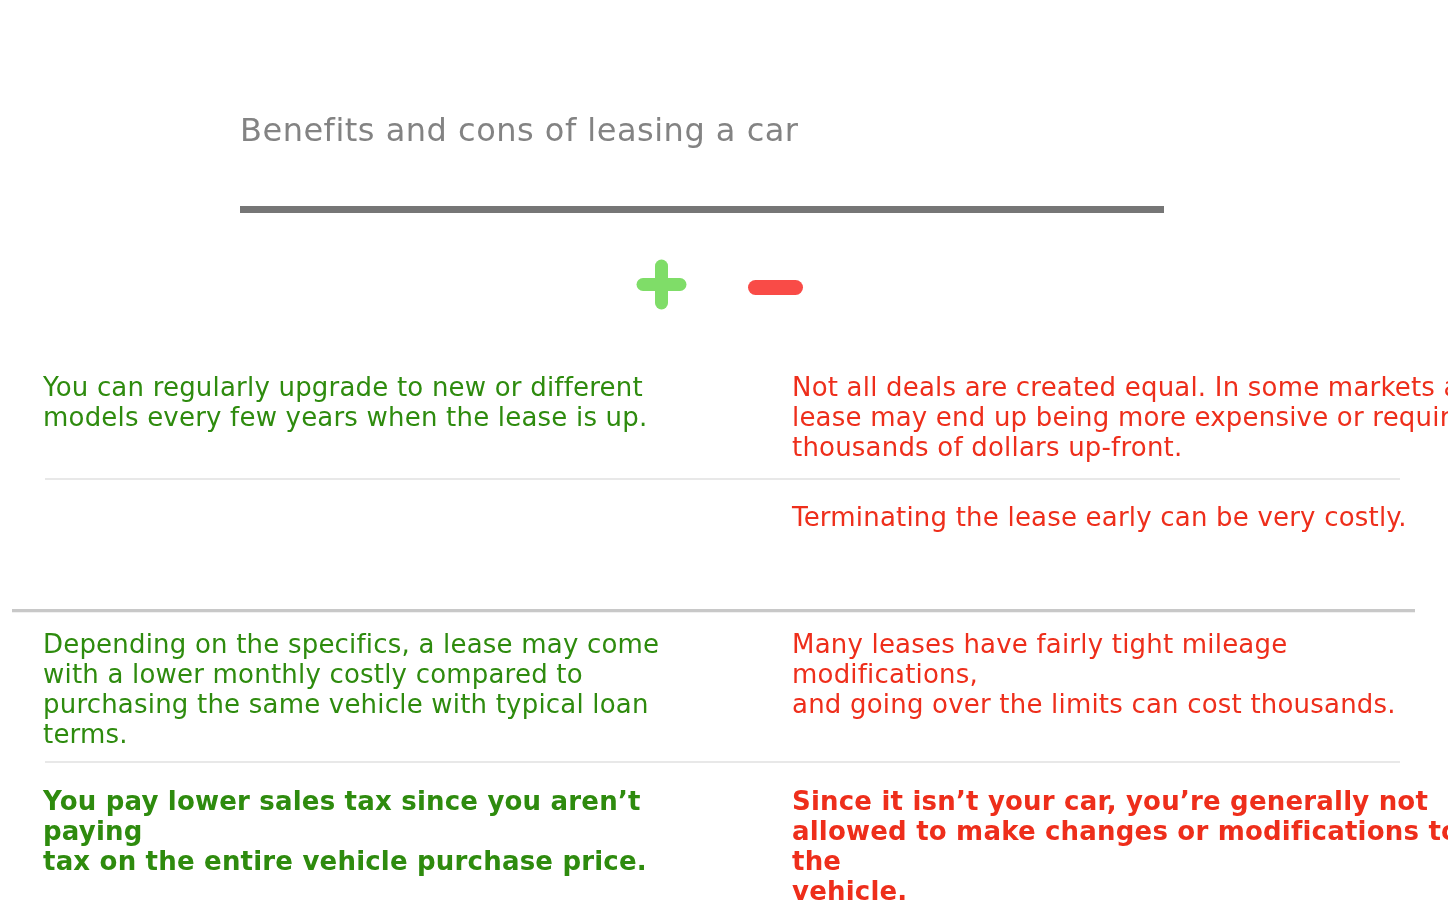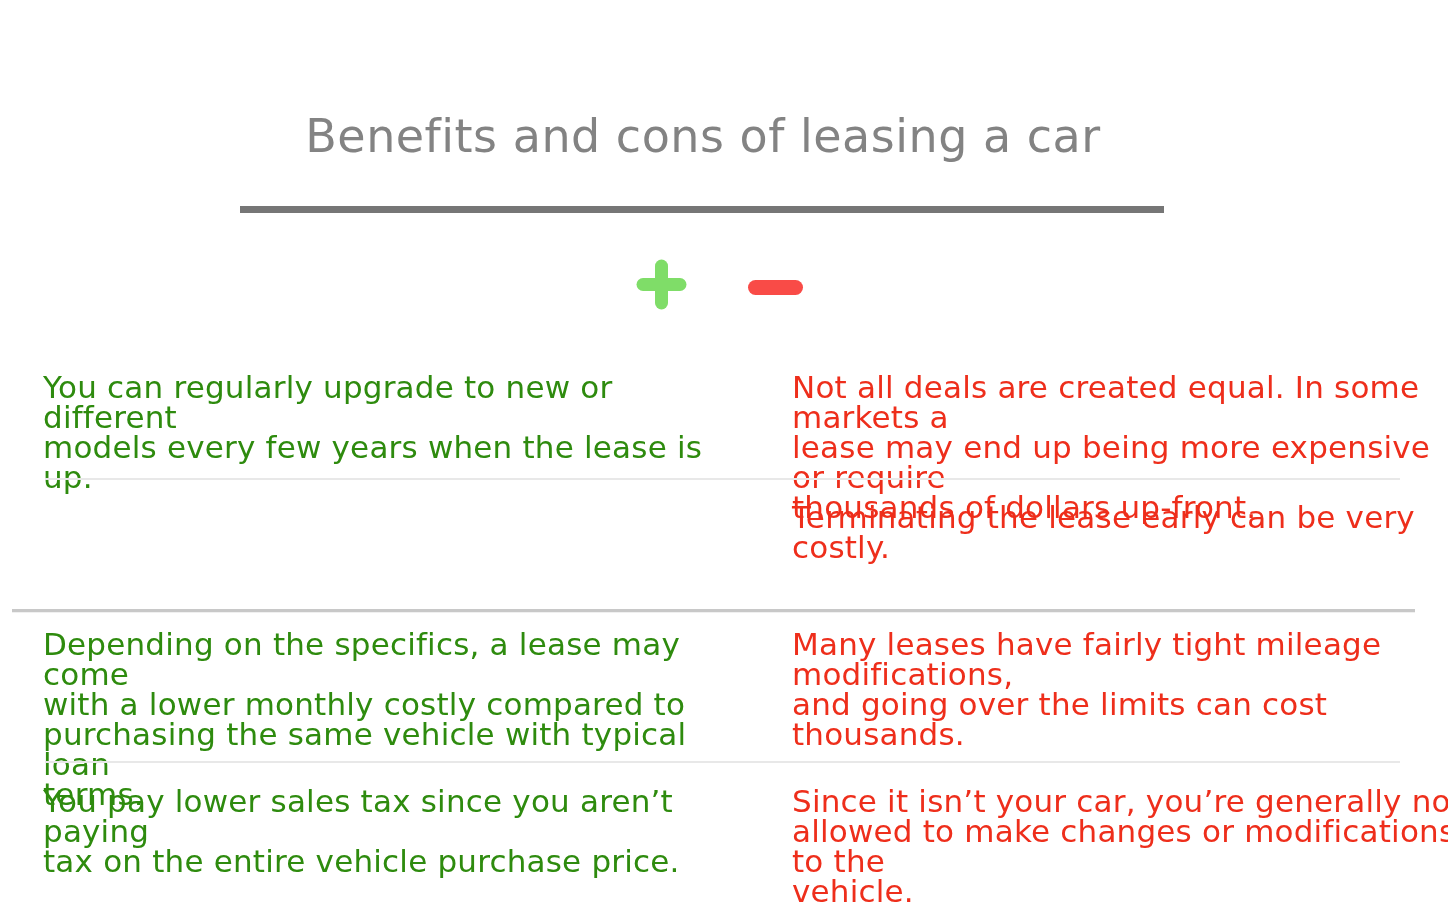--- a/index.html
+++ b/index.html
@@ -17,25 +17,25 @@
   .canvas {
     position: relative;
     width: 1448px;
     height: 923px;
     background: var(--bg);
     overflow: hidden;
     font-family: "DejaVu Sans", "Liberation Sans", sans-serif;
   }
   .title {
     position: absolute;
-    top: 110px;
+    top: 104px;
     left: 240px;
     width: 926px;
-    text-align: center;
-    font-size: 46px;
+    text-align: left;
+    font-size: 32px;
     line-height: 52px;
     font-weight: 400;
     color: var(--title-gray);
     letter-spacing: 0.5px;
   }
   .title-rule {
     position: absolute;
     top: 206px;
     left: 240px;
     width: 924px;
@@ -54,31 +54,31 @@
     position: absolute;
     left: 748px;
     top: 280px;
     width: 55px;
     height: 15px;
     border-radius: 8px;
     background: var(--minus-red);
   }
   .cell {
     position: absolute;
-    font-size: 31px;
+    font-size: 26px;
     line-height: 30px;
     white-space: pre-line;
     letter-spacing: 0.2px;
   }
   .pro { left: 43px;  width: 700px; color: var(--green-text); }
   .con { left: 785px; width: 680px; color: var(--red-text); margin-left: 7px; }
   .r1 { top: 372px; }
   .r2 { top: 502px; }
   .r3 { top: 629px; }
-  .r4 { top: 786px; }
+  .r4 { top: 786px; font-weight: bold; }
   .divider {
     position: absolute;
     left: 45px;
     width: 1355px;
     height: 2px;
     background: var(--divider-light);
   }
   .d1 { top: 478px; }
   .d2 { top: 609px; left: 12px; width: 1403px; height: 3px; background: var(--divider-mid); border-bottom: 1px solid #f0f0f0; }
   .d3 { top: 761px; }

